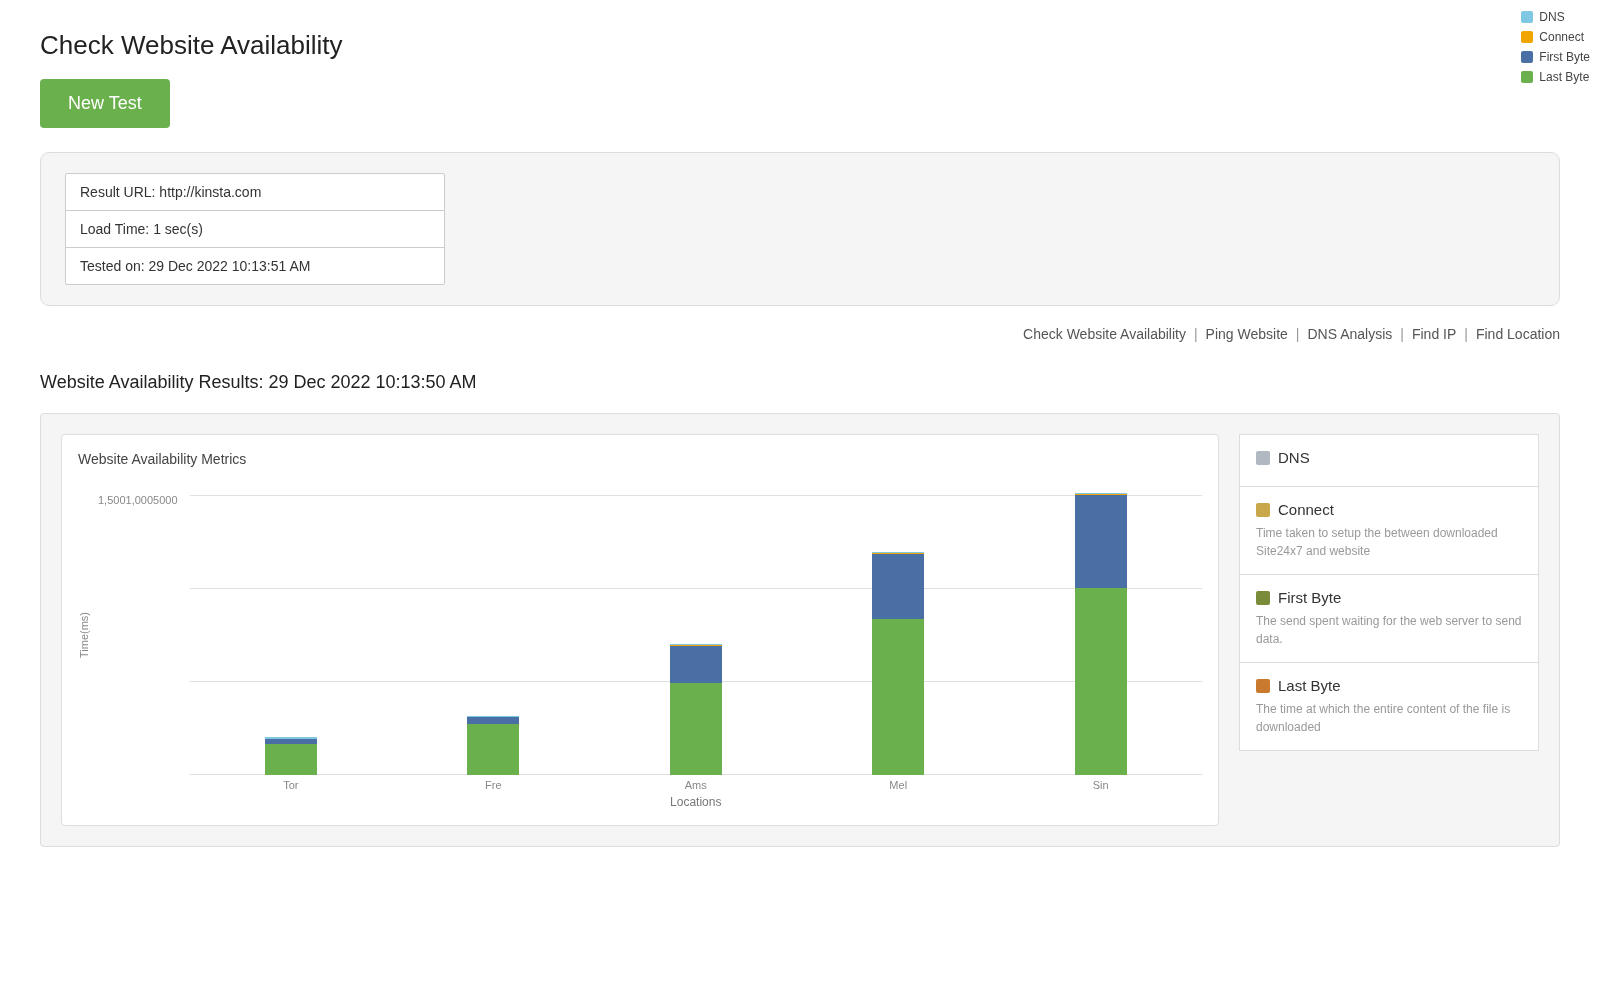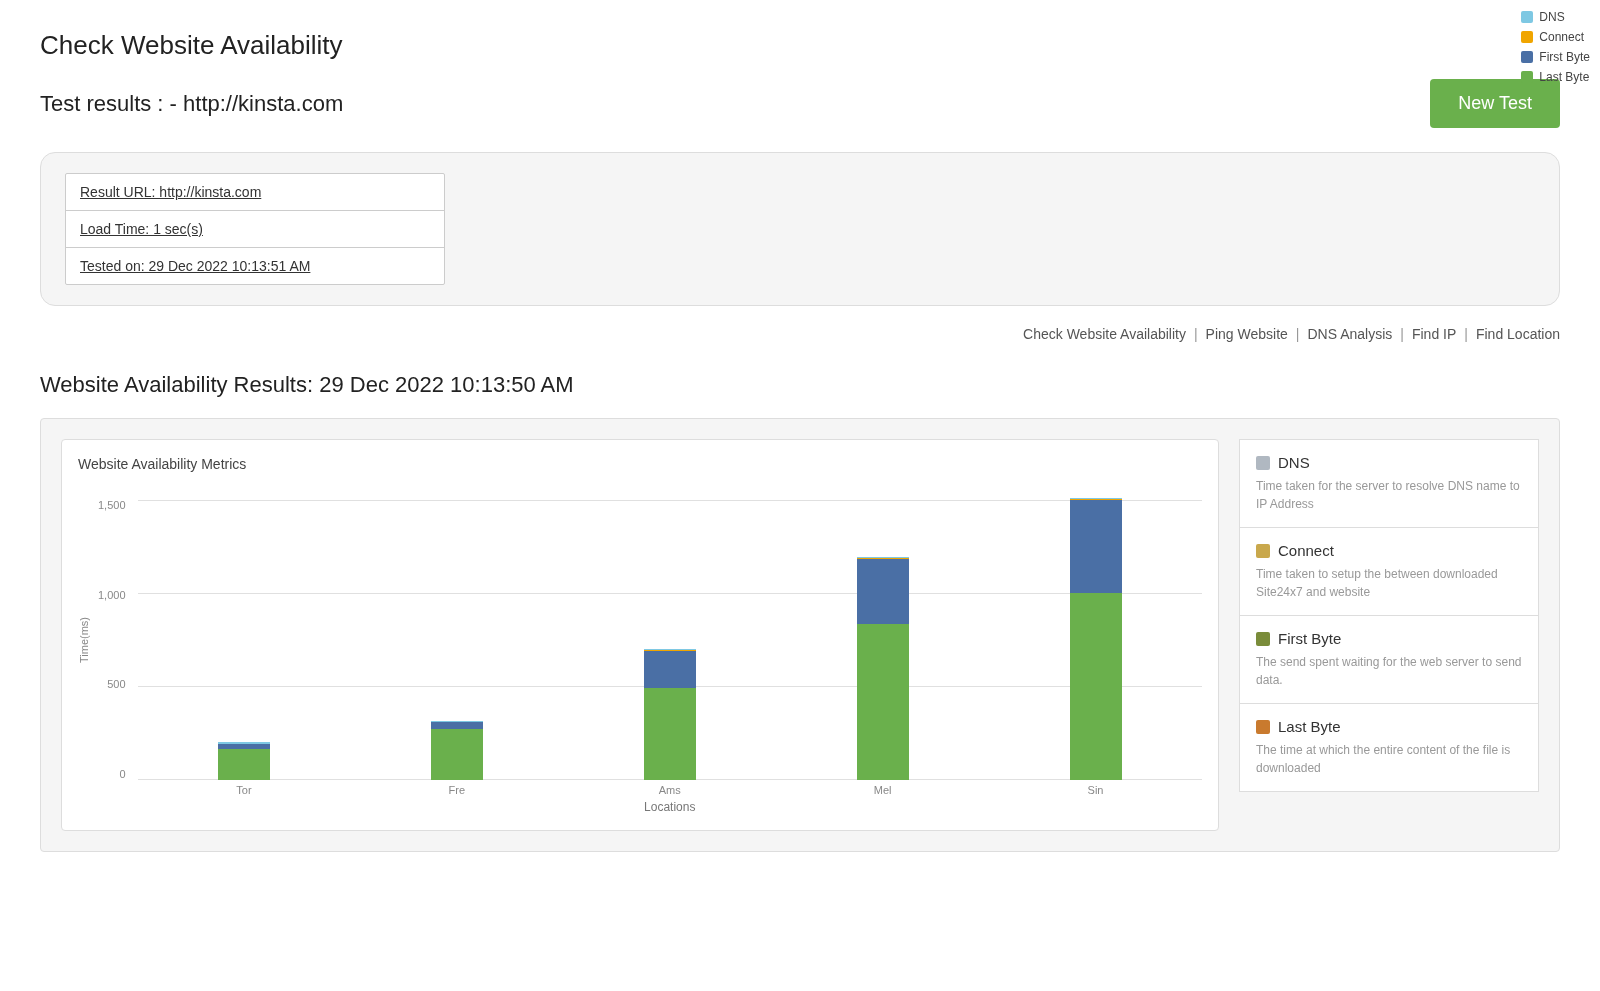--- a/index.html
+++ b/index.html
@@ -32,24 +32,23 @@
       border: none;
       padding: 14px 28px;
       font-size: 18px;
       font-weight: 500;
       border-radius: 4px;
       cursor: pointer;
     }
     .result-info-box {
       background: #f5f5f5;
       border: 1px solid #ddd;
-      border-radius: 15px;
+      border-radius: 9px;
       padding: 20px 24px;
       margin-bottom: 20px;
-      text-decoration: underline;
     }
     .result-info-table {
       border: 1px solid #ccc;
       border-radius: 2px;
       background: #fff;
       width: 380px;
     }
     .result-info-table .row {
       padding: 10px 14px;
       border-bottom: 1px solid #ccc;
@@ -66,21 +65,21 @@
       color: #555;
       margin-bottom: 30px;
     }
     .nav-links a {
       color: #555;
       text-decoration: none;
       cursor: pointer;
     }
     .nav-sep { color: #999; }
     .availability-title {
-      font-size: 22px;
+      font-size: 18px;
       font-weight: 400;
       color: #222;
       margin-bottom: 20px;
       margin-top: 24px;
     }
     .chart-section {
       display: flex;
       gap: 20px;
       background: #f5f5f5;
       border: 1px solid #ddd;
@@ -156,21 +155,21 @@
       border-radius: 2px;
       display: inline-block;
     }
     .legend-card-desc {
       font-size: 12px;
       color: #999;
       line-height: 1.5;
     }
     .y-labels {
       display: flex;
-      flex-direction: column;
+      flex-direction: row;
       justify-content: space-between;
       height: 280px;
       padding-right: 6px;
     }
     .y-label-text {
       font-size: 11px;
       color: #888;
       text-align: right;
       line-height: 1;
     }
@@ -221,21 +220,20 @@
       width: 52px;
       text-align: center;
     }
   </style>
 </head>
 <body>
 
 <h1 class="page-title">Check Website Availability</h1>
 
 <div class="test-results-header">
-  <h2>Test results : - http://kinsta.com</h2>
   <button class="btn-new-test">New Test</button>
 </div>
 
 <div class="result-info-box">
   <div class="result-info-table">
     <div class="row">Result URL: http://kinsta.com</div>
     <div class="row">Load Time: 1 sec(s)</div>
     <div class="row">Tested on: 29 Dec 2022 10:13:51 AM</div>
   </div>
 </div>
@@ -356,21 +354,20 @@
         </div>
     </div>
   </div>
 
   <div class="sidebar-legend" id="sidebar-legend">
       <div class="legend-card">
         <div class="legend-card-header">
           <span class="legend-card-swatch" style="background-color: rgb(176, 184, 193);"></span>
           <span>DNS</span>
         </div>
-        <div class="legend-card-desc">Time taken for the server to resolve DNS name to IP Address</div>
       </div>
       <div class="legend-card">
         <div class="legend-card-header">
           <span class="legend-card-swatch" style="background-color: rgb(201, 168, 76);"></span>
           <span>Connect</span>
         </div>
         <div class="legend-card-desc">Time taken to setup the between downloaded Site24x7 and website</div>
       </div>
       <div class="legend-card">
         <div class="legend-card-header">

